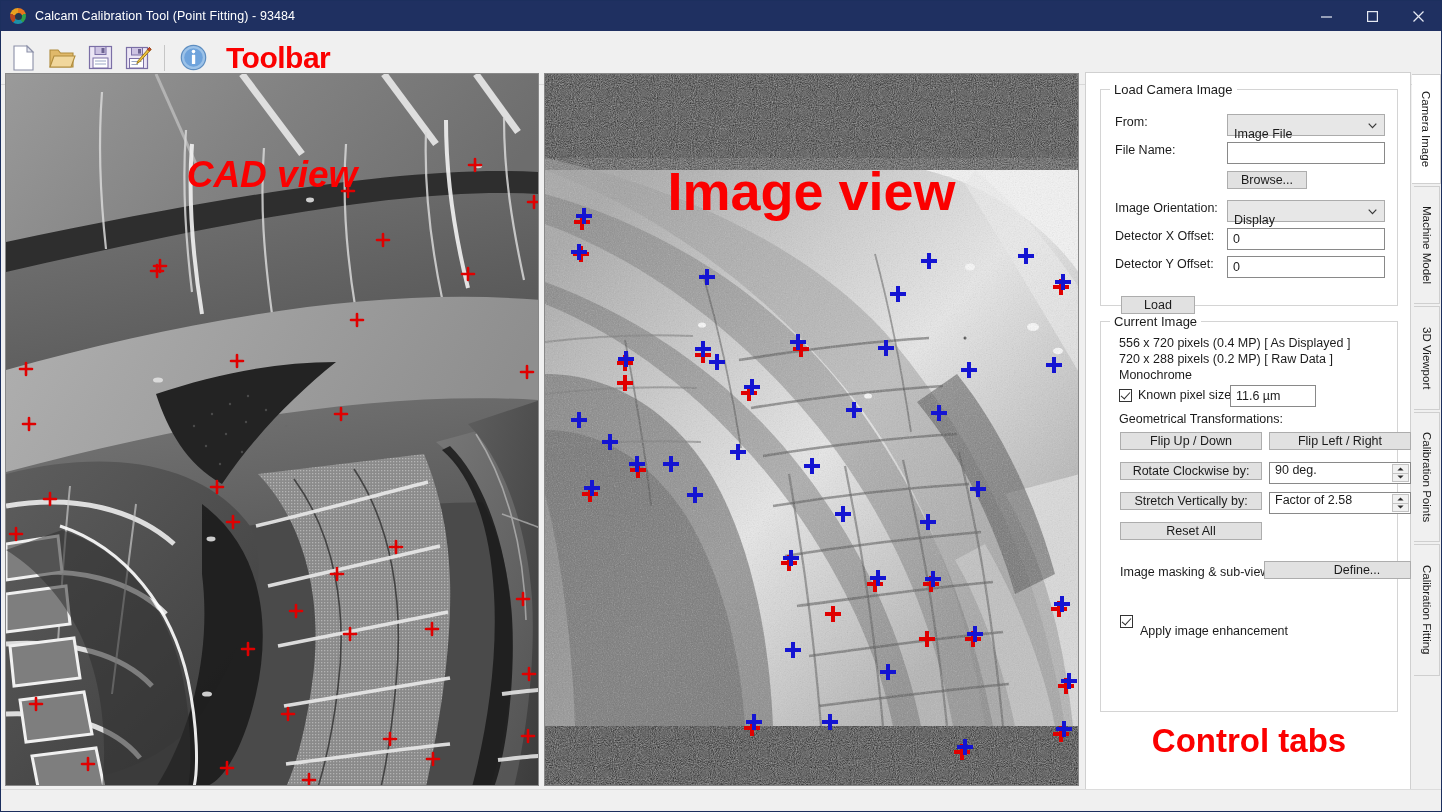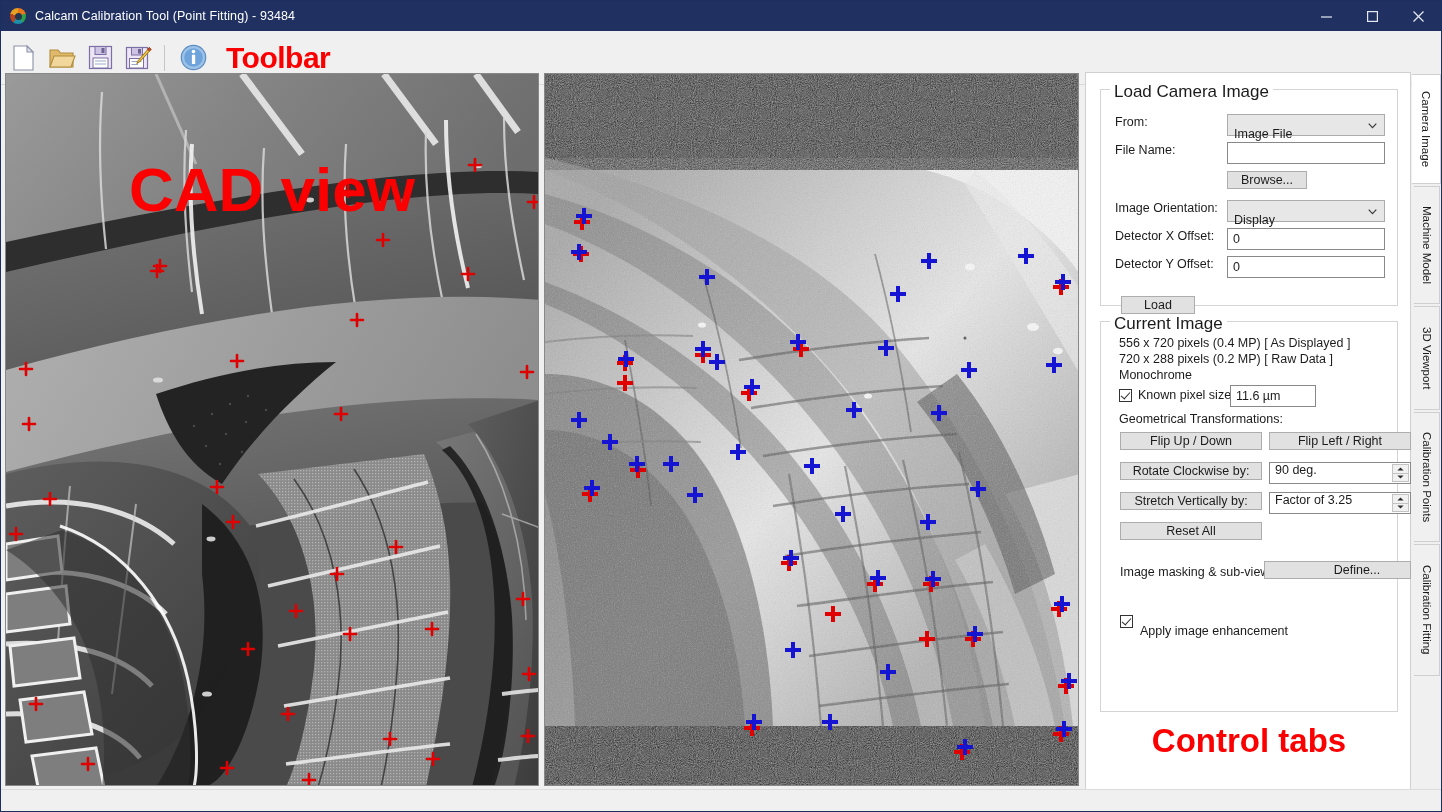--- a/index.html
+++ b/index.html
@@ -63,34 +63,34 @@
   }
   .imgview {
     position: absolute; left: 543px; top: 1px; width: 535px; height: 713px;
     border: 1px solid #888; overflow: hidden; background: #0a0a0a;
   }
   .anno-overlay {
     position: absolute; left: 0; width: 100%; text-align: center;
     color: #fb0000; font-weight: bold; pointer-events: none;
     font-family: "Liberation Sans", sans-serif;
   }
-  .cad-anno { top: 80px; font-size: 62px; }
+  .cad-anno { top: 80px; font-size: 37px; font-style: italic; }
   .img-anno { top: 86px; font-size: 54px; }
 
   
   .ctrlpanel {
     position: absolute; left: 1084px; top: 0px; width: 326px; height: 718px;
     background: #ffffff; border: 1px solid #d0d0d0;
   }
   .groupbox {
     position: absolute; border: 1px solid #d4d4d4; background: #fff;
   }
   .gb-title {
     position: absolute; top: -8px; left: 9px; background: #fff;
-    padding: 0 4px; font-size: 17px; color: #1b1b1b;
+    padding: 0 4px; font-size: 13px; color: #1b1b1b;
   }
   .gb-load { left: 14px; top: 16px; width: 298px; height: 217px; }
   .gb-current { left: 14px; top: 248px; width: 298px; height: 391px; }
 
   .row { position: absolute; display: flex; align-items: center; }
   .lbl { font-size: 12.5px; color: #1b1b1b; white-space: nowrap; }
 
   .combo {
     height: 22px; background: #e7e7e7; border: 1px solid #acacac;
     display: flex; align-items: center; padding: 17px 4px 0 6px;
@@ -737,20 +737,21 @@
               <line x1="209" y1="640" x2="209" y2="656"></line>
             <line x1="511" y1="655" x2="527" y2="655"></line>
               <line x1="519" y1="647" x2="519" y2="663"></line>
             <line x1="412" y1="673" x2="428" y2="673"></line>
               <line x1="420" y1="665" x2="420" y2="681"></line>
             <line x1="150" y1="275" x2="166" y2="275"></line>
               <line x1="158" y1="267" x2="158" y2="283"></line>
           </g>
         </g>
       </svg>
+      <div class="anno-overlay img-anno">Image view</div>
     </div>
 
     <div class="ctrlpanel">
 
       <div class="groupbox gb-load">
         <div class="gb-title">Load Camera Image</div>
 
         <div class="row" style="left:14px; top:25px;">
           <span class="lbl">From:</span>
         </div>
@@ -825,21 +826,21 @@
             <span class="spin-dn">
               <svg width="7" height="4" viewBox="0 0 7 4">
                   <path d="M3.5 3.6 L0.4 0.4 L6.6 0.4 Z" fill="#2b2b2b"></path>
                 </svg>
             </span>
           </span>
         </div>
 
         <div class="btn" style="position:absolute; left:19px; top:170px; width:142px;">Stretch Vertically by:</div>
         <div class="spin" style="position:absolute; left:168px; top:170px; width:142px;">
-          <span>Factor of 3.25</span>
+          <span>Factor of 2.58</span>
           <span class="spin-btns">
             <span class="spin-up">
               <svg width="7" height="4" viewBox="0 0 7 4">
                   <path d="M3.5 0.4 L6.6 3.6 L0.4 3.6 Z" fill="#2b2b2b"></path>
                 </svg>
             </span>
             <span class="spin-dn">
               <svg width="7" height="4" viewBox="0 0 7 4">
                   <path d="M3.5 3.6 L0.4 0.4 L6.6 0.4 Z" fill="#2b2b2b"></path>
                 </svg>

